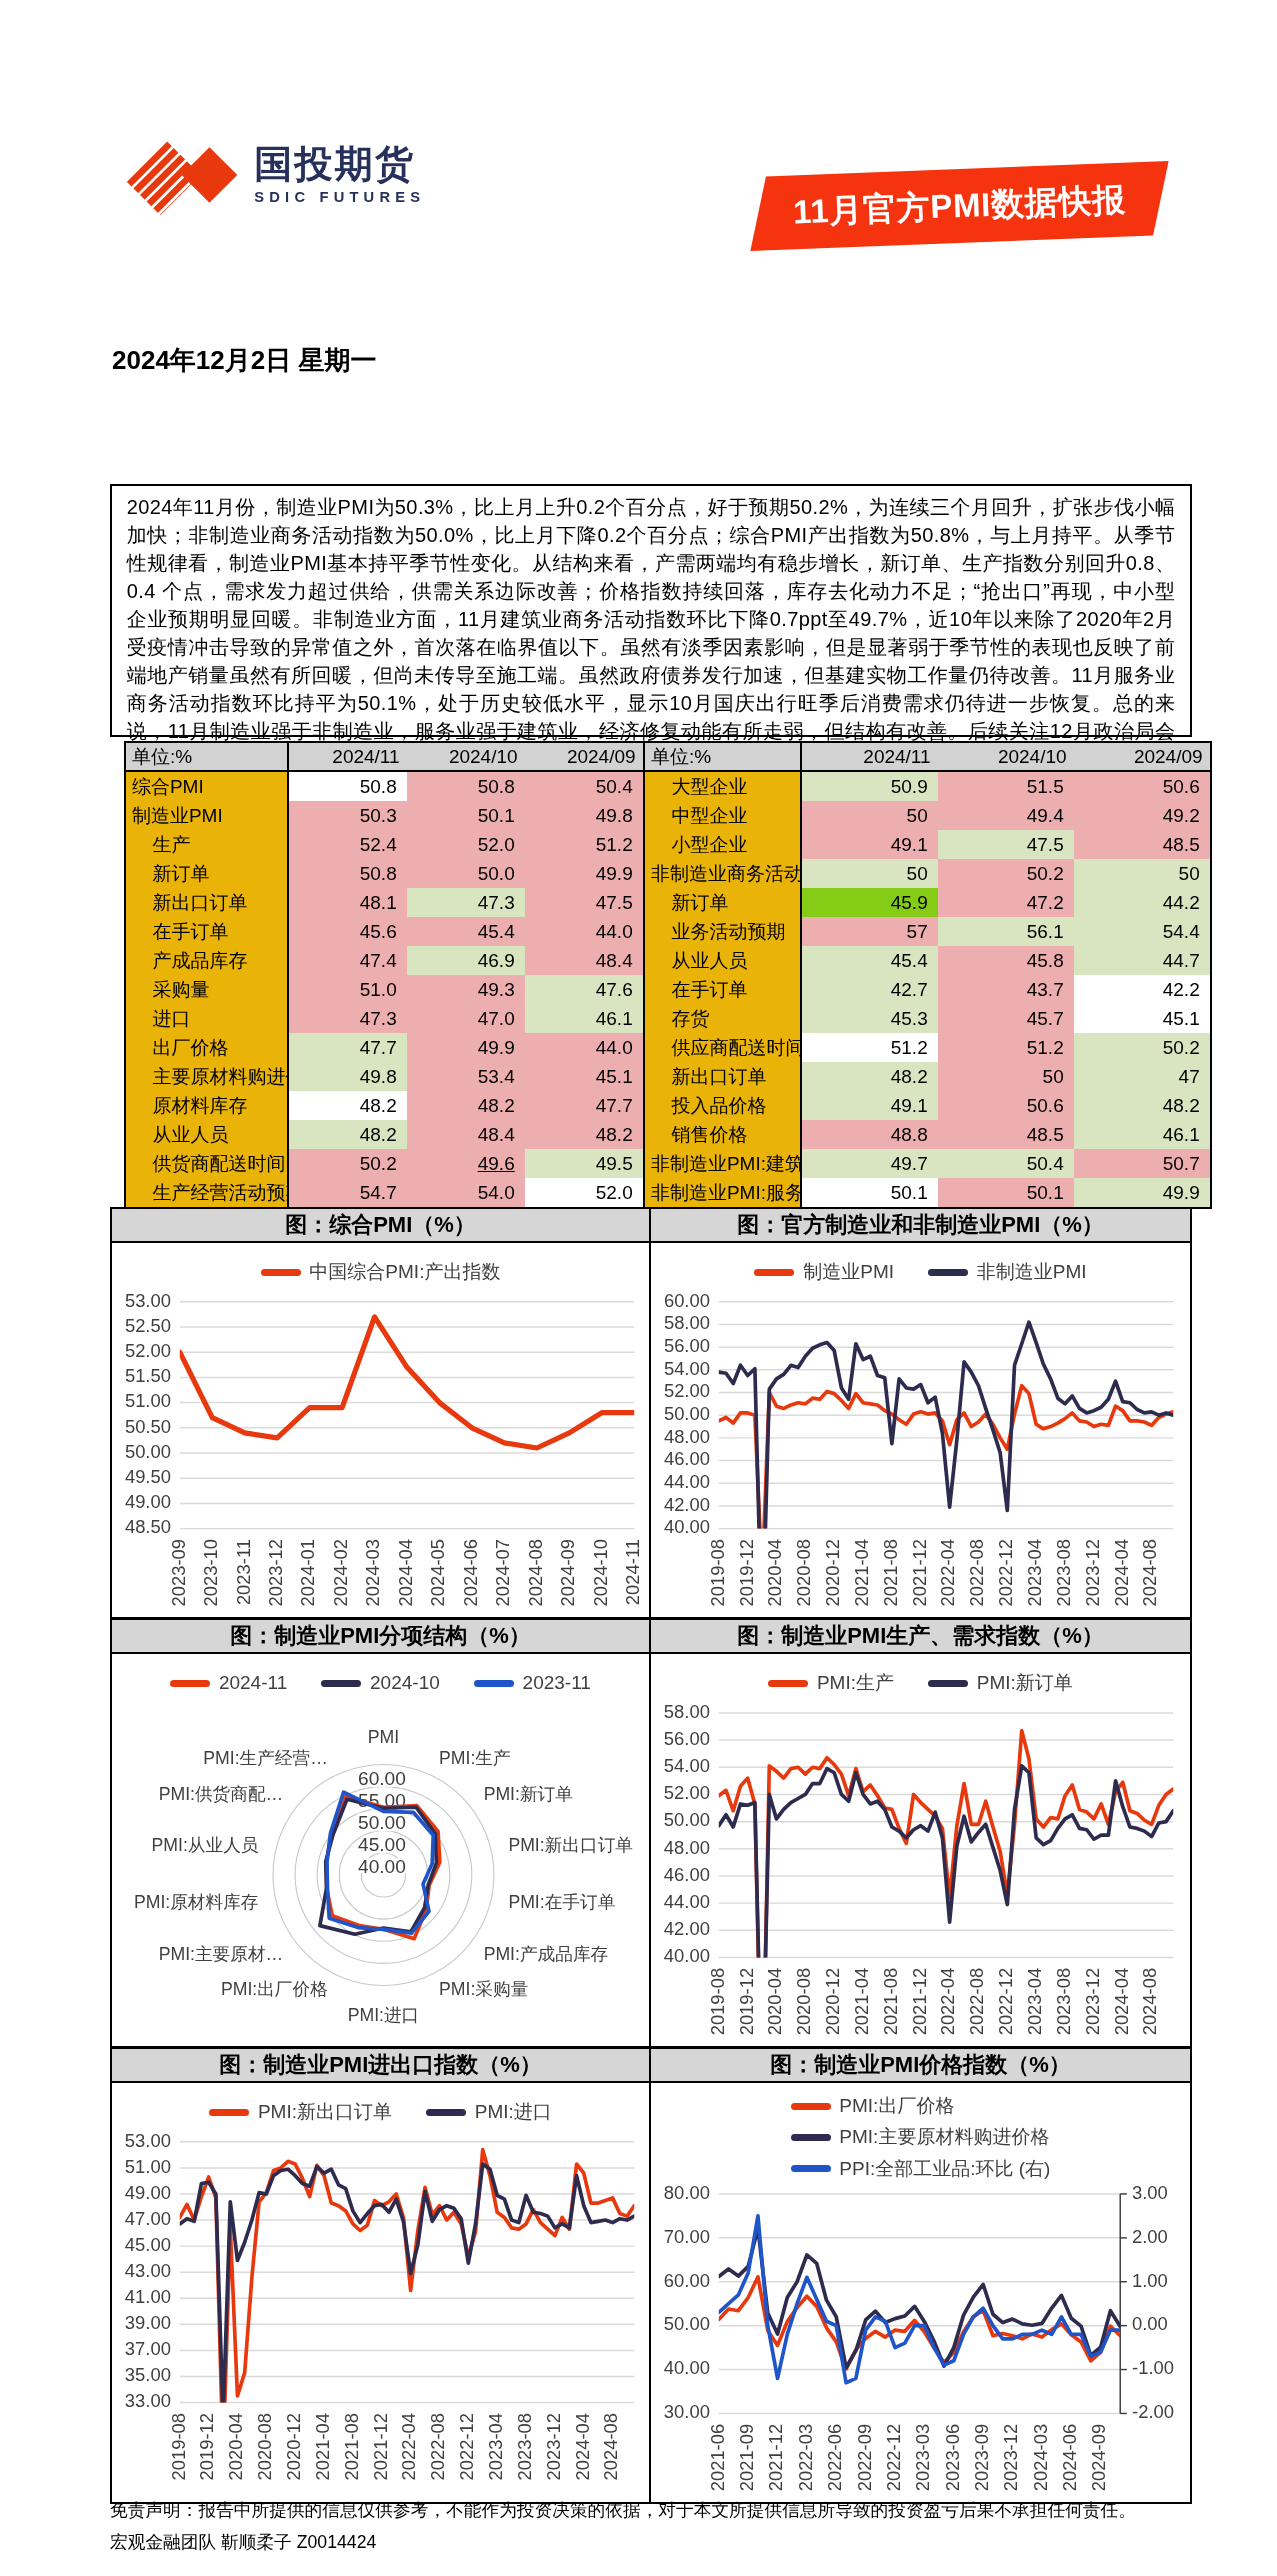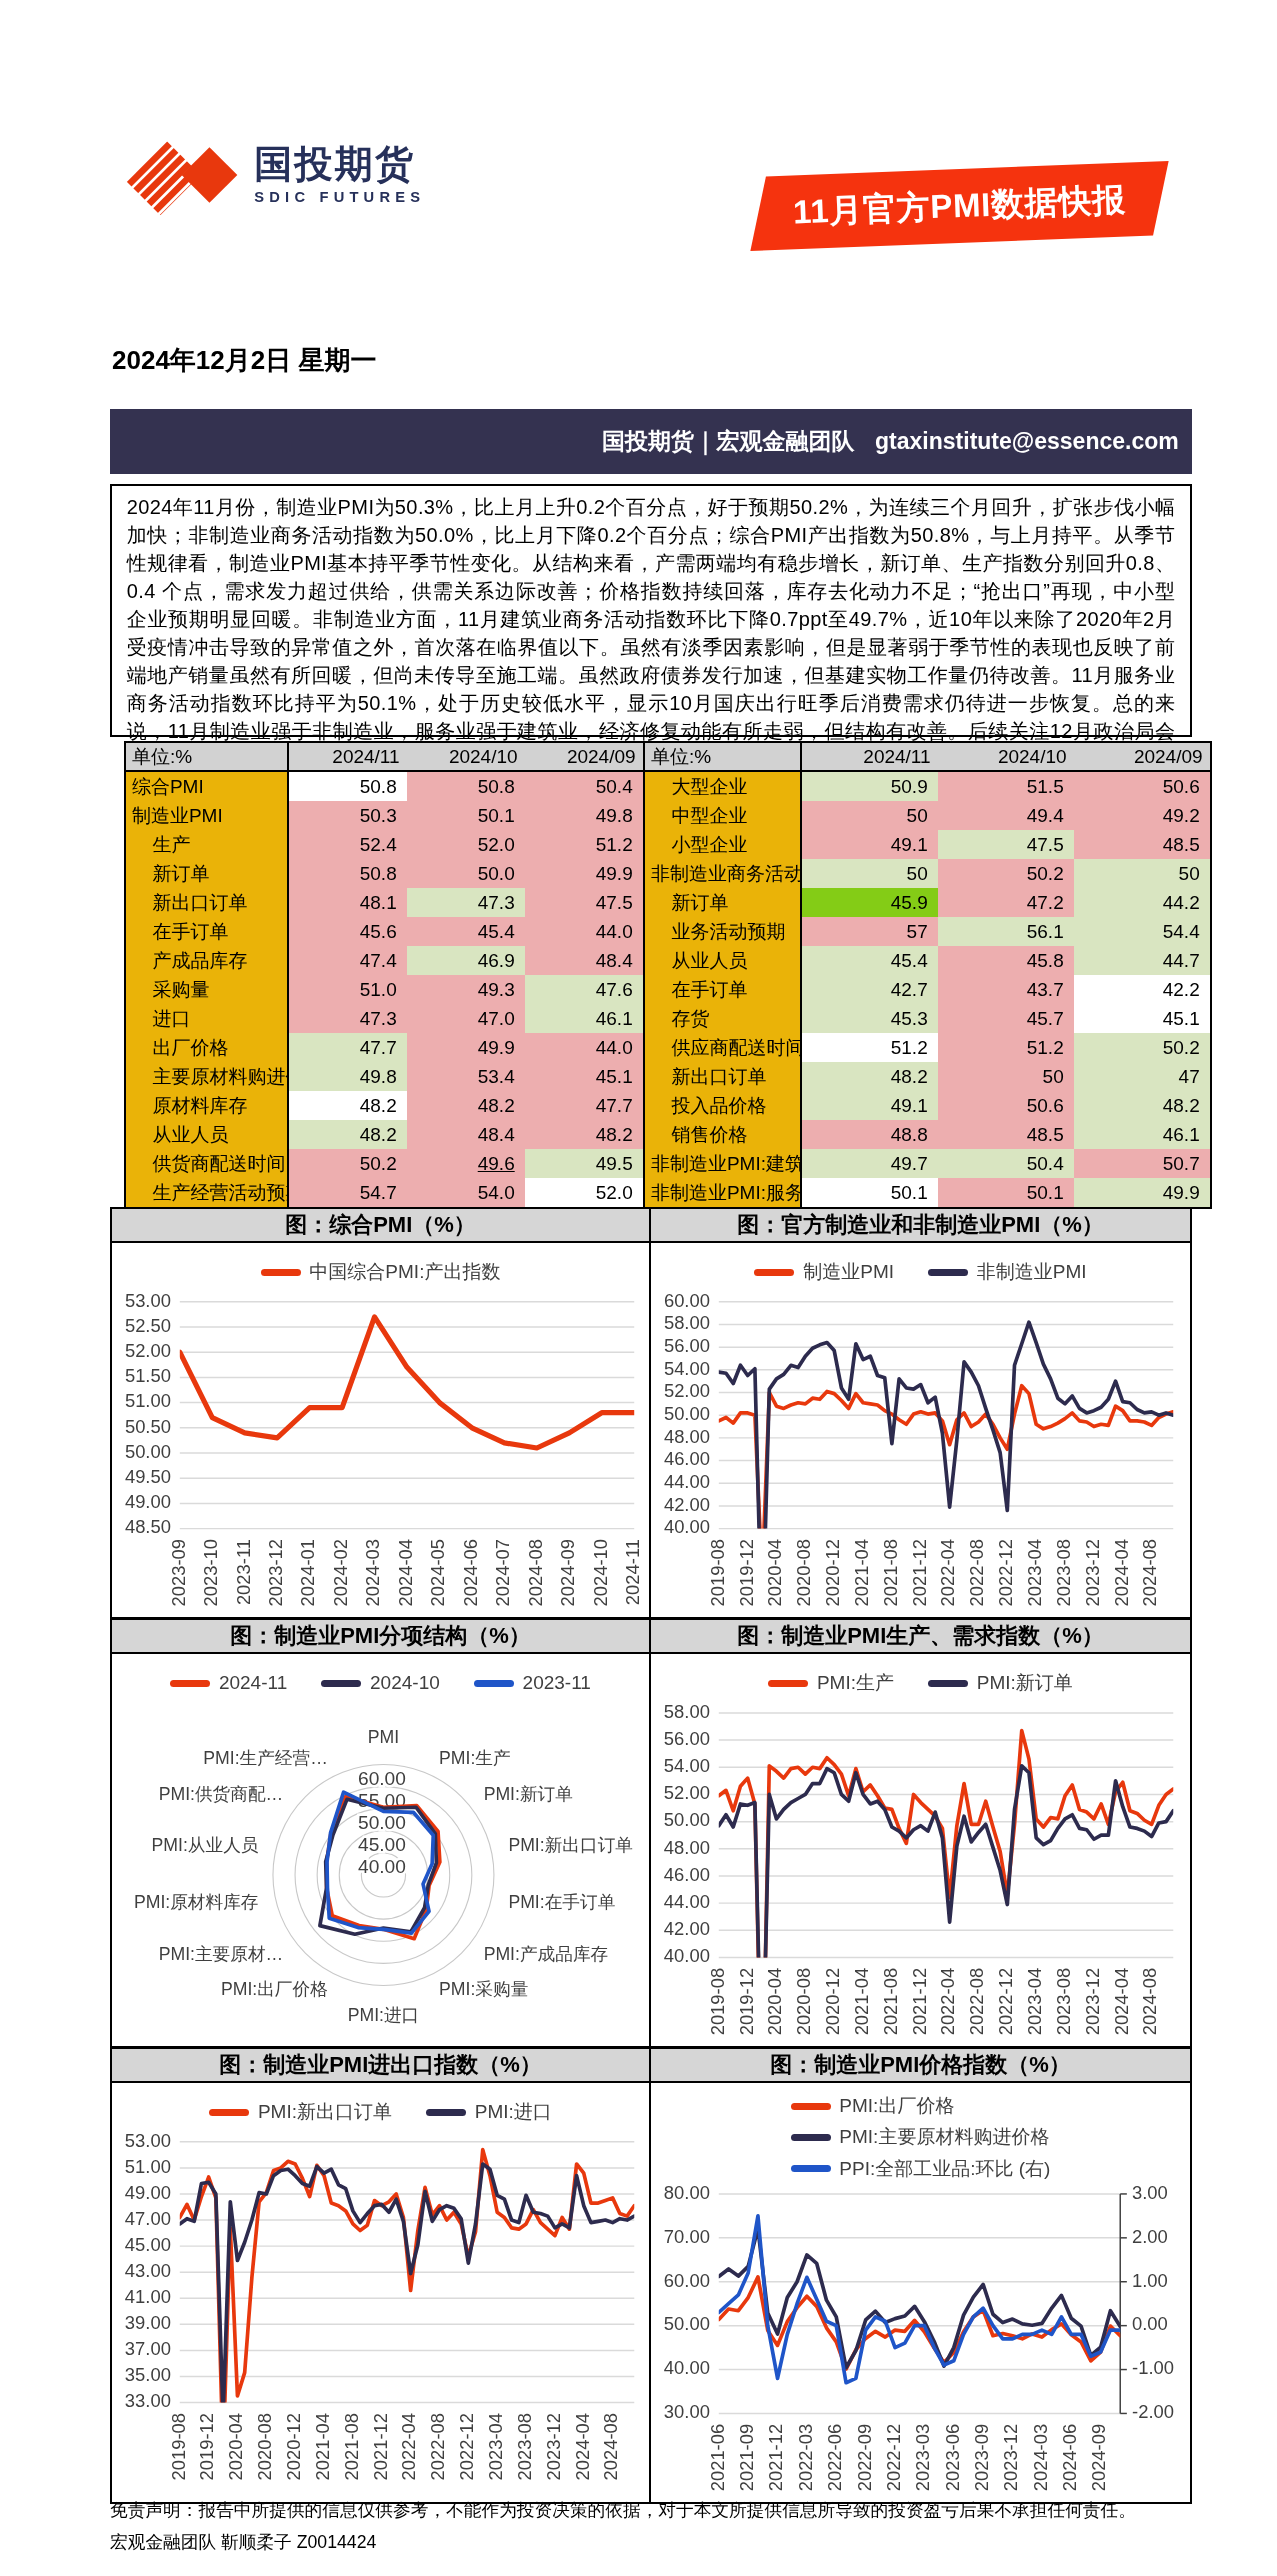--- a/index.html
+++ b/index.html
@@ -79,24 +79,20 @@
       <span class="logo-sub">SDIC FUTURES</span>
     </div>
   </div>
 
   <div class="banner">
     <span>11月官方PMI数据快报</span>
   </div>
 
   <div class="date-line">2024年12月2日 星期一</div>
 
-  <div class="team-bar">
-    <span>国投期货｜宏观金融团队</span>
-    <span>gtaxinstitute@essence.com</span>
-  </div>
 
   <div class="summary">2024年11月份，制造业PMI为50.3%，比上月上升0.2个百分点，好于预期50.2%，为连续三个月回升，扩张步伐小幅加快；非制造业商务活动指数为50.0%，比上月下降0.2个百分点；综合PMI产出指数为50.8%，与上月持平。从季节性规律看，制造业PMI基本持平季节性变化。从结构来看，产需两端均有稳步增长，新订单、生产指数分别回升0.8、0.4 个点，需求发力超过供给，供需关系边际改善；价格指数持续回落，库存去化动力不足；“抢出口”再现，中小型企业预期明显回暖。非制造业方面，11月建筑业商务活动指数环比下降0.7ppt至49.7%，近10年以来除了2020年2月受疫情冲击导致的异常值之外，首次落在临界值以下。虽然有淡季因素影响，但是显著弱于季节性的表现也反映了前端地产销量虽然有所回暖，但尚未传导至施工端。虽然政府债券发行加速，但基建实物工作量仍待改善。11月服务业商务活动指数环比持平为50.1%，处于历史较低水平，显示10月国庆出行旺季后消费需求仍待进一步恢复。总的来说，11月制造业强于非制造业，服务业强于建筑业，经济修复动能有所走弱，但结构有改善。后续关注12月政治局会议、中央经济工作会议以及明年的财政力度，若政策力度持续，本轮经济修复持续性值得期待。</div>
 
   <div class="tables-wrap">
     <div class="tbl left" id="tbl-left">
         <div class="tc head label hrow">单位:%</div>
         <div class="tc head hval hrow">2024/11</div>
         <div class="tc head hval hrow">2024/10</div>
         <div class="tc head hval hrow">2024/09</div>
         <div class="tc label">综合PMI</div>

